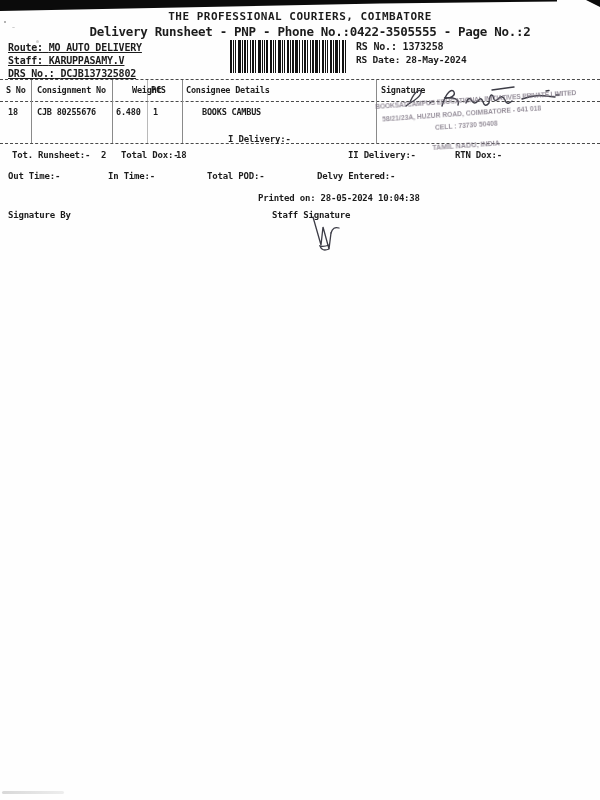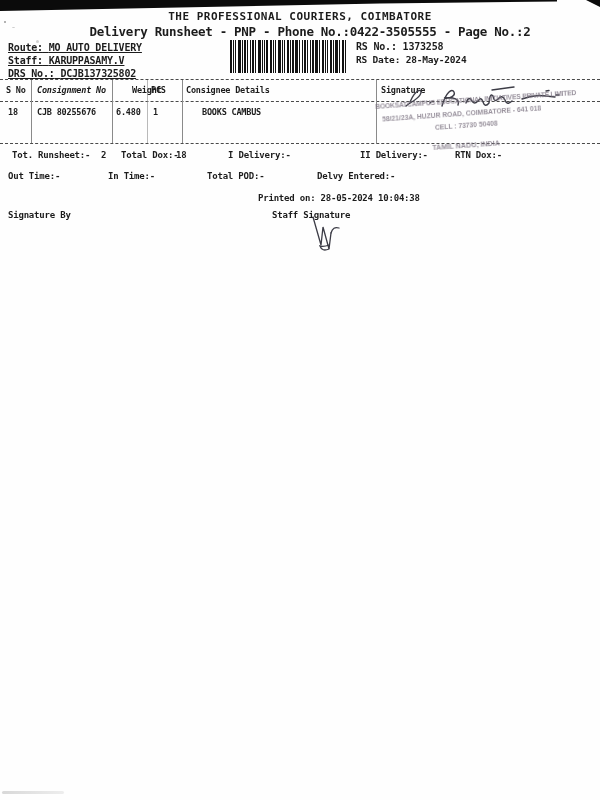--- a/index.html
+++ b/index.html
@@ -99,21 +99,21 @@
   <div class="dash" style="top:79px;"></div>
   <div class="dash" style="top:101px;"></div>
   <div class="dash" style="top:143px;"></div>
   <div class="vline" style="left:31px;top:80px;height:63px;"></div>
   <div class="vline" style="left:112px;top:80px;height:63px;"></div>
   <div class="vline" style="left:147px;top:80px;height:63px;opacity:.6;"></div>
   <div class="vline" style="left:182px;top:80px;height:63px;"></div>
   <div class="vline" style="left:376px;top:80px;height:63px;"></div>
 
   <div class="abs t85" style="left:6px;top:85px;">S No</div>
-  <div class="abs t85" style="left:37px;top:85px;font-style:italic;">Consignment No</div>
+  <div class="abs t85" style="left:37px;top:85px;">Consignment No</div>
   <div class="abs t85" style="left:132px;top:85px;">Weight</div>
   <div class="abs t85" style="left:151px;top:85px;">PCS</div>
   <div class="abs t85" style="left:186px;top:85px;">Consignee Details</div>
   <div class="abs t85" style="left:381px;top:85px;">Signature</div>
 
   <div>
     <div class="abs t85" style="left:8px;top:107px;">18</div>
     <div class="abs t85" style="left:37px;top:107px;">CJB 80255676</div>
     <div class="abs t85" style="left:116px;top:107px;">6.480</div>
     <div class="abs t85" style="left:153px;top:107px;">1</div>
@@ -137,22 +137,22 @@
     <div style="left:0;top:2px;font-size:7px;letter-spacing:-0.2px;">BOOKSATCAMPUS EDUCATIONAL INITIATIVES PRIVATE LIMITED</div>
     <div style="left:6px;top:15px;font-size:7px;">58/21/23A, HUZUR ROAD, COIMBATORE - 641 018</div>
     <div style="left:58px;top:27px;font-size:7px;">CELL : 73730 50408</div>
     <div style="left:54px;top:46px;font-size:7.5px;">TAMIL NADU, INDIA</div>
   </div>
 
   <div class="abs t9" style="left:12px;top:150px;">Tot. Runsheet:-</div>
   <div class="abs t9" style="left:101px;top:150px;">2</div>
   <div class="abs t9" style="left:121px;top:150px;">Total Dox:-</div>
   <div class="abs t9" style="left:176px;top:150px;">18</div>
-  <div class="abs t9" style="left:228px;top:150px;">I Delivery:-</div>
-  <div class="abs t9" style="left:360px;top:150px;">II Delivery:-</div>
+  <div class="abs t9" style="left:228px;top:134px;">I Delivery:-</div>
+  <div class="abs t9" style="left:348px;top:150px;">II Delivery:-</div>
   <div class="abs t9" style="left:455px;top:150px;">RTN Dox:-</div>
 
   <div class="abs t9" style="left:8px;top:171px;">Out Time:-</div>
   <div class="abs t9" style="left:108px;top:171px;">In Time:-</div>
   <div class="abs t9" style="left:207px;top:171px;">Total POD:-</div>
   <div class="abs t9" style="left:317px;top:171px;">Delvy Entered:-</div>
 
   <div class="abs t9" style="left:258px;top:193px;">Printed on: 28-05-2024 10:04:38</div>
 
   <div class="abs t9" style="left:8px;top:210px;">Signature By</div>

